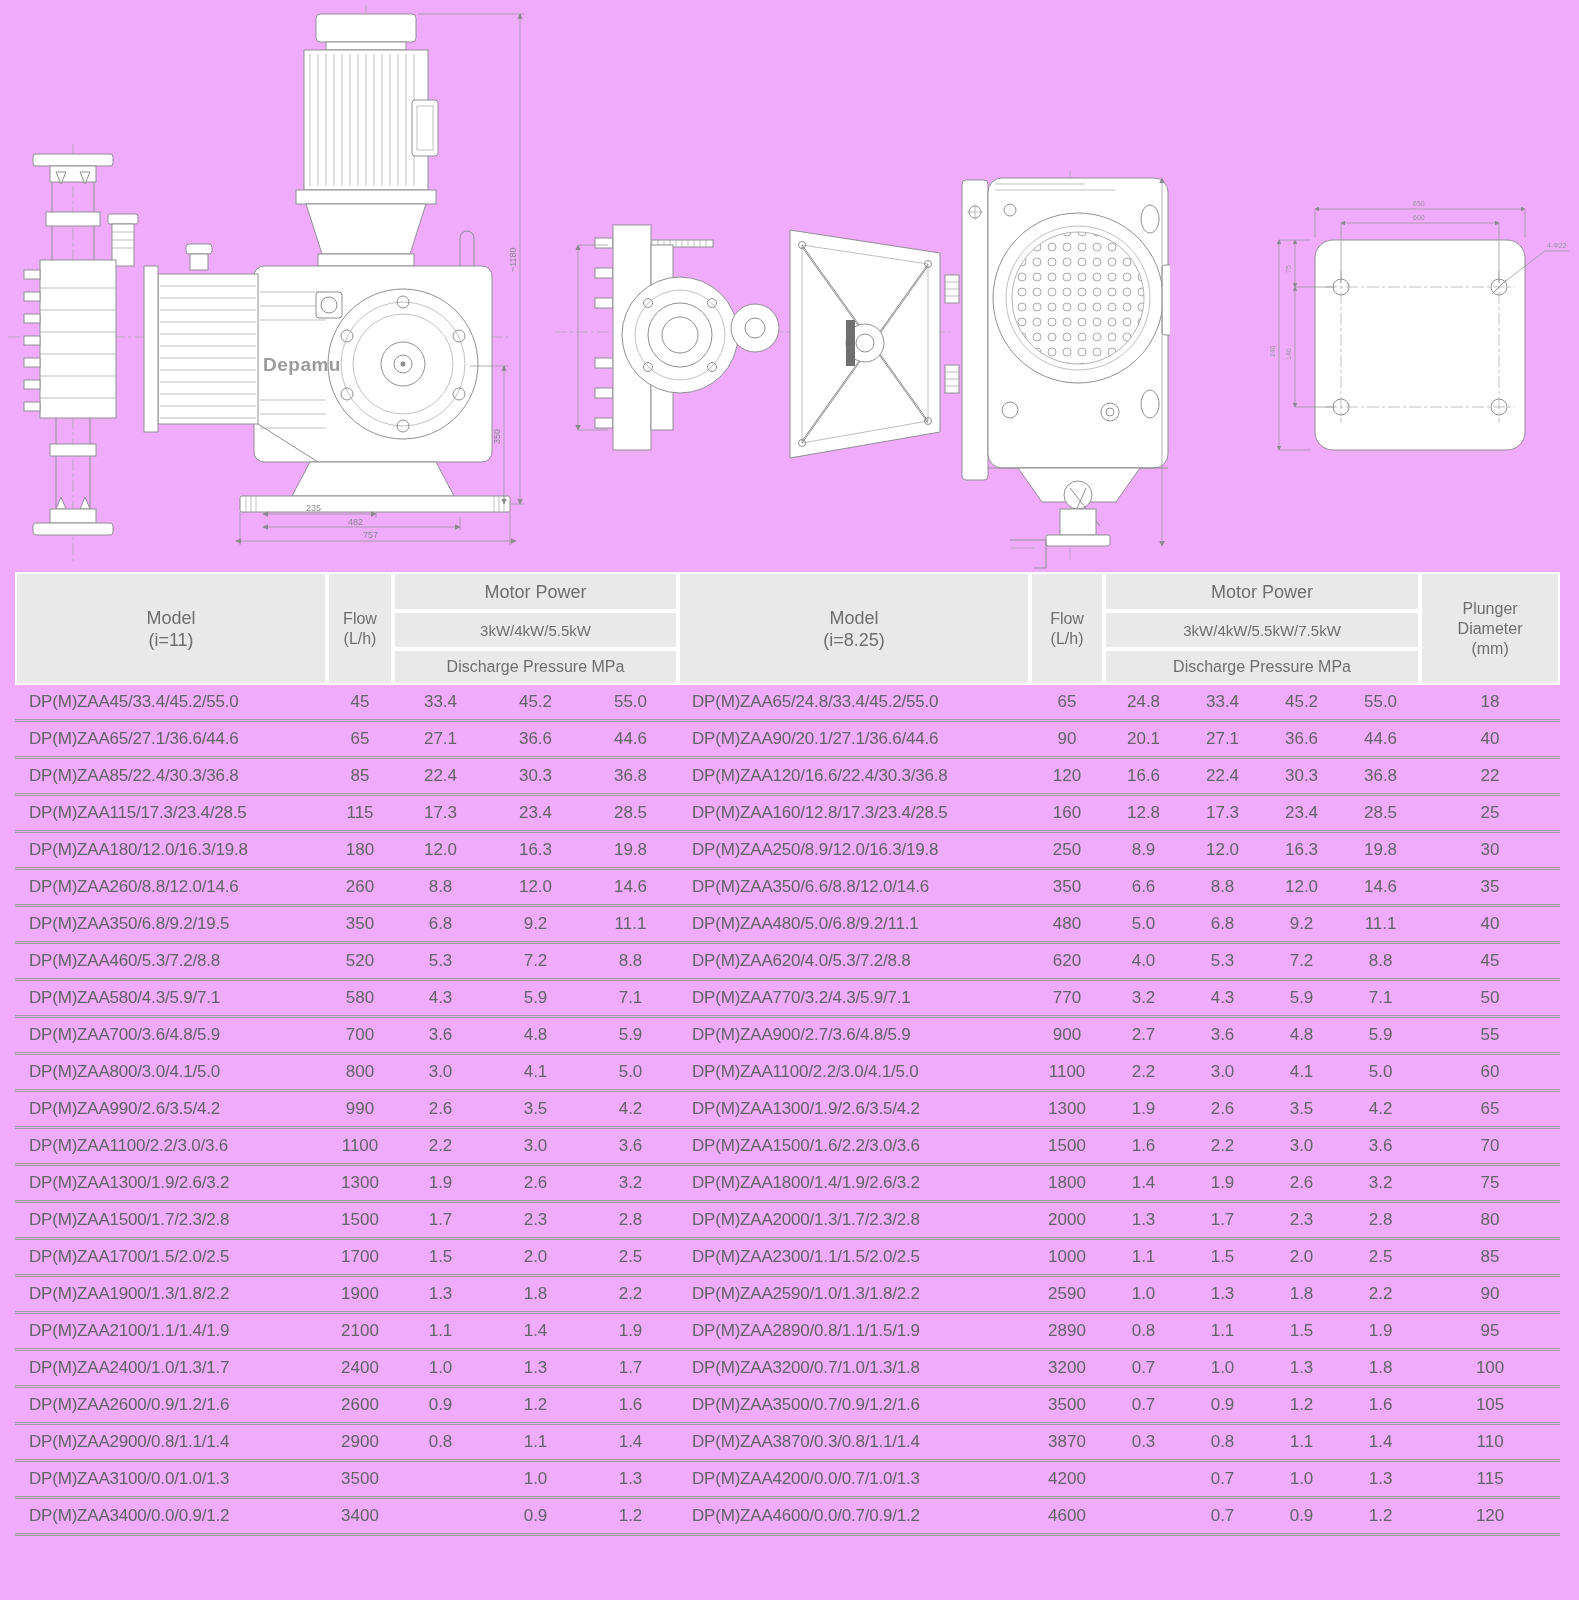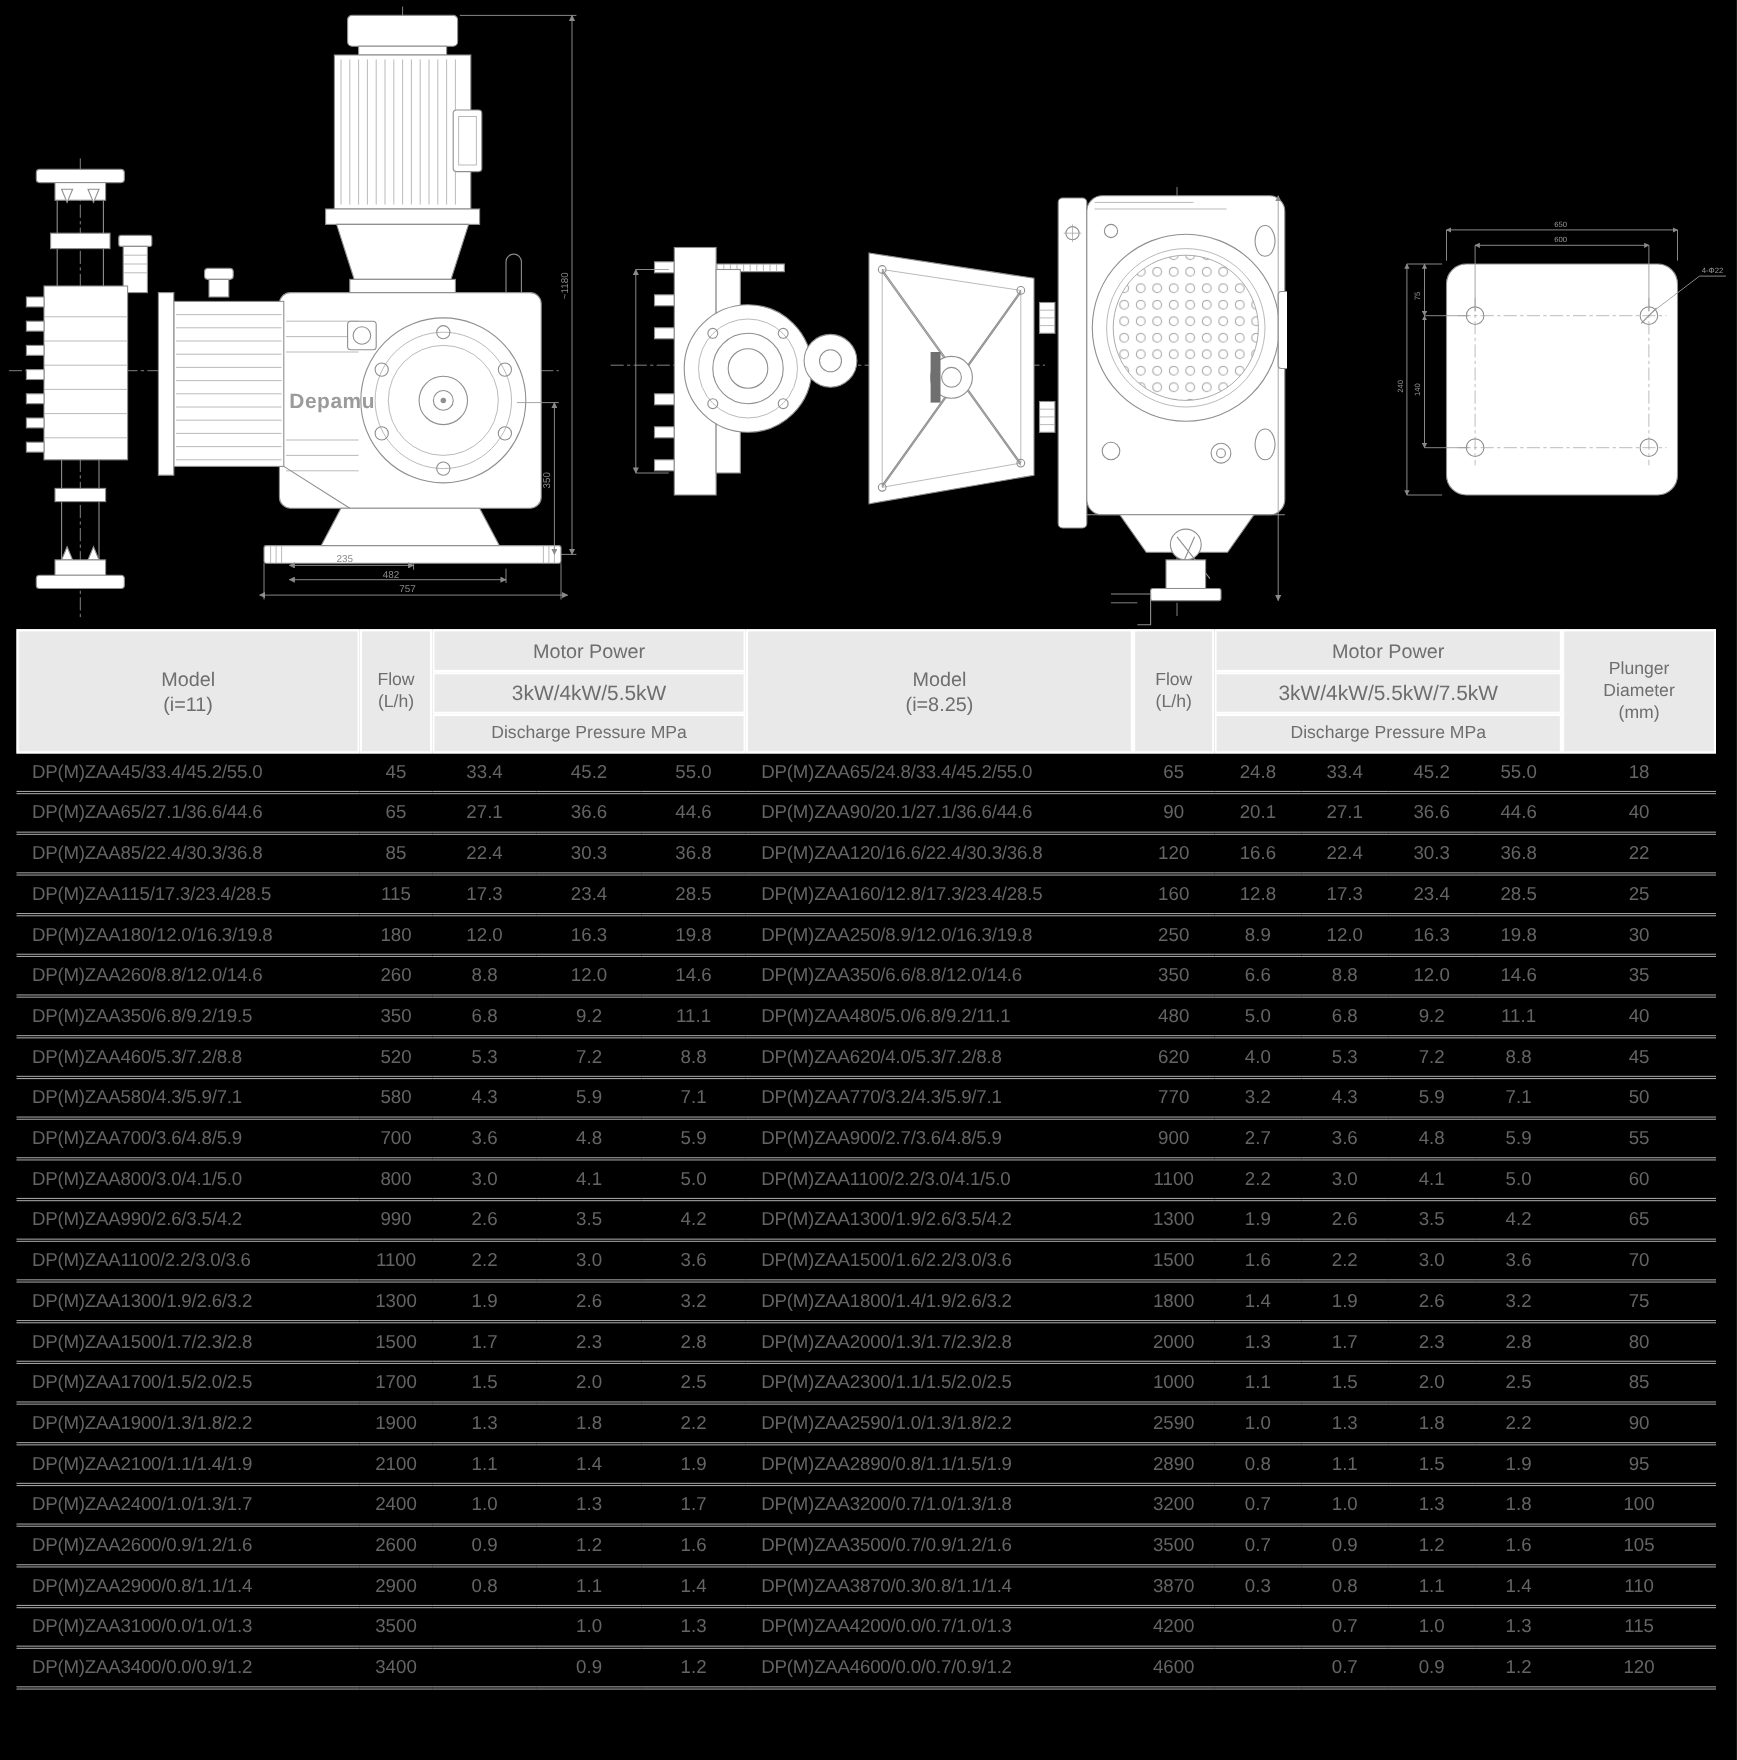--- a/index.html
+++ b/index.html
@@ -1,35 +1,35 @@
 <!DOCTYPE html>
 <html><head>
 <meta charset="utf-8">
 <style>
   html,body{margin:0;padding:0;background:#ffffff;}
   body{width:1579px;height:1600px;position:relative;font-family:"Liberation Sans",sans-serif;color:#6a6a6a;overflow:hidden;}
-  .page{position:absolute;inset:0;background:#000000;}
+  .page{position:absolute;inset:0;background:#f0abfc;}
   
   .drawings{position:absolute;left:0;top:0;width:1579px;height:570px;}
   .drawings svg{position:absolute;}
   .dwg-line{stroke:#8f8f8f;stroke-width:1;fill:none;}
   .dwg-thin{stroke:#a5a5a5;stroke-width:0.7;fill:none;}
   .dwg-fillw{fill:#ffffff;stroke:#8f8f8f;stroke-width:1;}
   .cl{stroke:#a8a8a8;stroke-width:0.7;fill:none;stroke-dasharray:12 3 3 3;}
   .dim{stroke:#9a9a9a;stroke-width:0.8;fill:none;}
   .dimtxt{font-family:"Liberation Sans",sans-serif;font-size:9px;fill:#8a8a8a;}
   .dimtiny{font-family:"Liberation Sans",sans-serif;font-size:7px;fill:#979797;}
   .brandtxt{font-family:"Liberation Sans",sans-serif;font-size:19px;font-weight:bold;fill:#9b9b9b;letter-spacing:0.5px;}
   
   .spec-wrap{position:absolute;left:15px;top:572px;}
   table.spec{border-collapse:separate;border-spacing:0;table-layout:fixed;width:1545px;}
   table.spec th{background:#e9e9e9;border:2px solid #ffffff;font-weight:normal;color:#6e6e6e;vertical-align:middle;padding:0;}
   .h-lg{font-size:18px;line-height:22px;}
   .h-md{font-size:16px;line-height:20px;}
-  .h-sm{font-size:19px;line-height:19px;}
+  .h-sm{font-size:15px;line-height:19px;}
   table.spec td{height:34px;border-bottom:3px double #9e9e9e;font-size:17px;color:#646464;padding:0;vertical-align:middle;white-space:nowrap;overflow:hidden;}
   table.spec td.model{text-align:left;padding-left:14px;letter-spacing:-0.2px;}
   table.spec td.num{text-align:center;}
   tr.hr1 th{height:35px;}
   tr.hr2 th{height:34px;}
   tr.hr3 th{height:32px;}
 </style>
 </head>
 <body>
 

